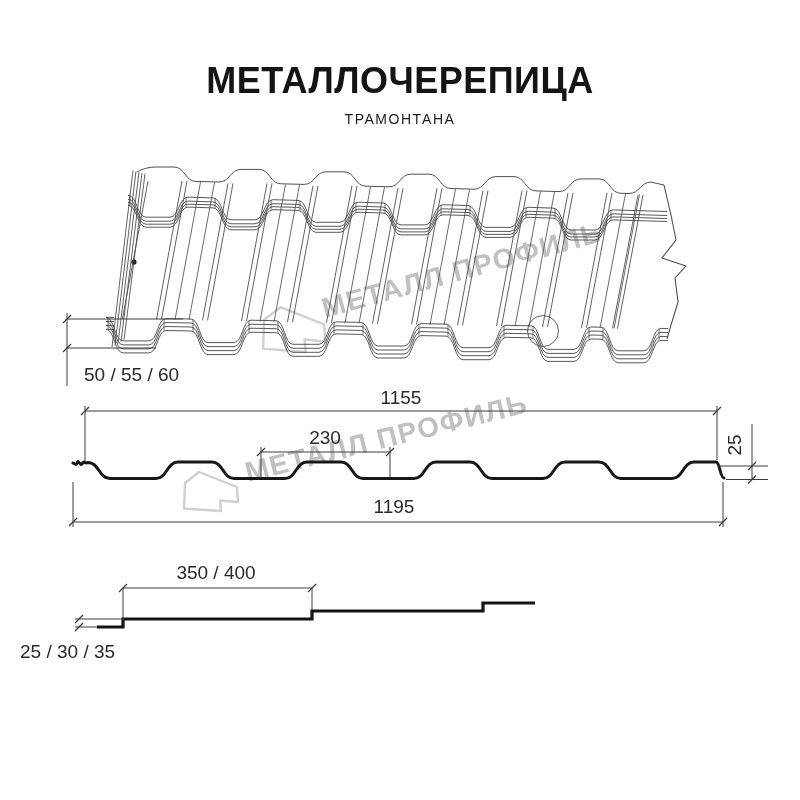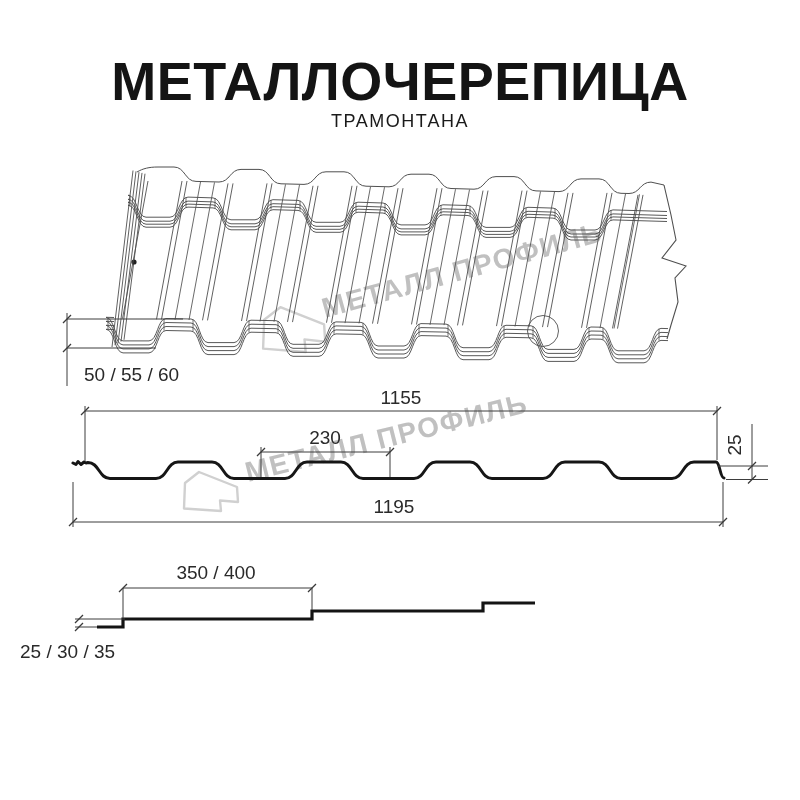--- a/index.html
+++ b/index.html
@@ -1,20 +1,20 @@
 <!DOCTYPE html>
 <html><head>
 <meta charset="utf-8">
 <style>
   html,body{margin:0;padding:0;background:#ffffff;}
   .page{position:relative;width:800px;height:800px;background:#ffffff;overflow:hidden;
         font-family:"Liberation Sans",sans-serif;}
   header{position:absolute;top:60px;left:0;width:800px;text-align:center;}
-  h1{margin:0;font-size:54px;line-height:42px;font-weight:bold;letter-spacing:0.5px;color:#141414;}
-  .subtitle{margin-top:9px;font-size:18px;letter-spacing:1.5px;font-weight:500;color:#1a1a1a;}
+  h1{margin:0;font-size:36px;line-height:42px;font-weight:bold;letter-spacing:0.5px;color:#141414;}
+  .subtitle{margin-top:9px;font-size:14px;letter-spacing:1.5px;font-weight:500;color:#1a1a1a;}
   svg.canvas{position:absolute;left:0;top:0;}
   svg text{font-family:"Liberation Sans",sans-serif;fill:#2a2a2a;font-size:19px;}
   .dim{stroke:#3d3d3d;stroke-width:1;fill:none;}
   .tick{stroke:#3a3a3a;stroke-width:1.3;fill:none;}
   .thick{stroke:#141414;stroke-width:3.2;fill:none;stroke-linejoin:miter;}
   .wmlogo{fill:none;stroke:#d0d0d0;stroke-width:2.4;stroke-linejoin:round;}
   .wmtext{font-size:28px;font-weight:600;letter-spacing:1.5px;fill:#c0c0c0;}
 </style>
 </head>
 <body>

